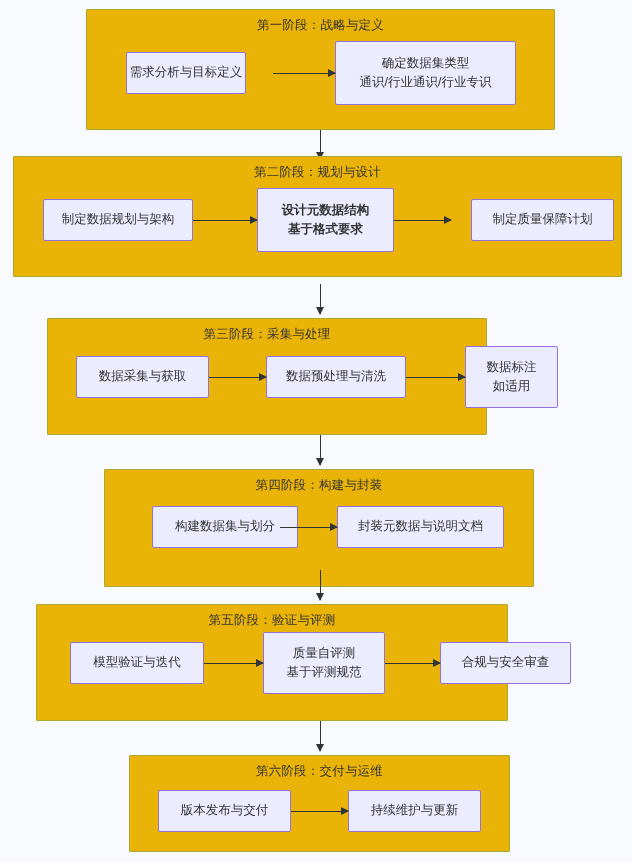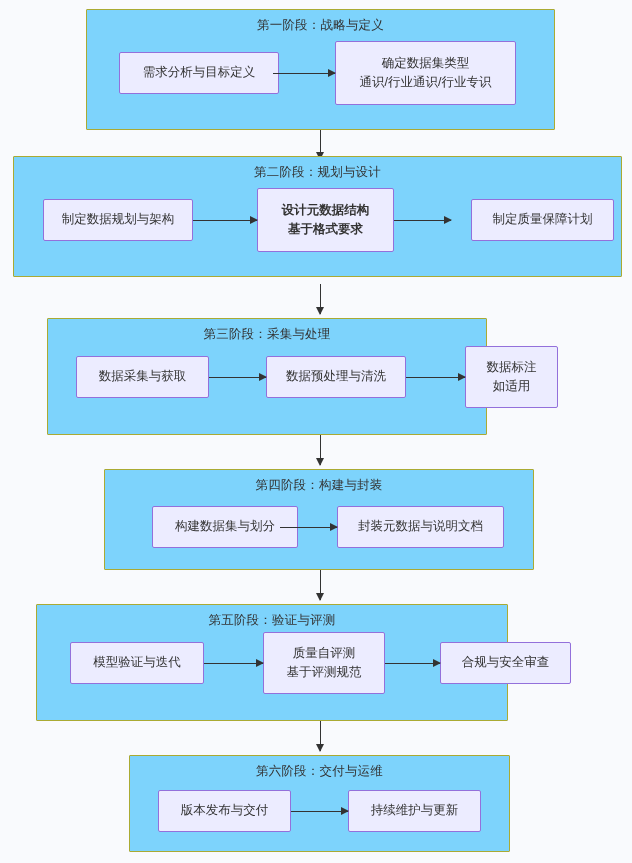--- a/index.html
+++ b/index.html
@@ -17,21 +17,21 @@
   #canvas {
     position: absolute;
     left: 0; top: 0;
     width: 632px;
     height: 863px;
   }
   
   .stage {
     position: absolute;
     box-sizing: border-box;
-    background: #7dd3fc;
+    background: #eab308;
     border: 1px solid #aaaa33;
     border-radius: 1px;
   }
   .stage-title {
     position: absolute;
     left: 0;
     right: 0;
     top: 7px;
     text-align: center;
     font-size: 12.5px;
@@ -94,21 +94,21 @@
   }
 </style>
 </head>
 <body>
 
 <div id="canvas">
 
   <div class="stage" style="left:86px; top:9px; width:469px; height:121px;">
     <div class="stage-title">第一阶段：战略与定义</div>
 
-    <div class="node" style="left:32px; top:42px; width:160px; height:42px;">
+    <div class="node" style="left:39px; top:42px; width:120px; height:42px;">
       <span>需求分析与目标定义</span>
     </div>
 
     <div class="node" style="left:248px; top:31px; width:181px; height:64px;">
       <span>确定数据集类型</span>
       <span class="line2">通识/行业通识/行业专识</span>
     </div>
 
     <div class="arrow-h" style="left:186px; top:63px; width:62px;"></div>
   </div>
@@ -152,21 +152,21 @@
       <span>数据标注</span>
       <span class="line2">如适用</span>
     </div>
 
     <div class="arrow-h" style="left:161px; top:58px; width:57px;"></div>
     <div class="arrow-h" style="left:358px; top:58px; width:59px;"></div>
   </div>
 
   <div class="arrow-v" style="left:320px; top:435px; height:30px;"></div>
 
-  <div class="stage" style="left:104px; top:469px; width:430px; height:101px;">
+  <div class="stage" style="left:104px; top:469px; width:430px; height:118px;">
     <div class="stage-title">第四阶段：构建与封装</div>
 
     <div class="node" style="left:47px; top:36px; width:146px; height:42px;font-family:Liberation Serif, serif;">
       <span>构建数据集与划分</span>
     </div>
 
     <div class="node" style="left:232px; top:36px; width:167px; height:42px;">
       <span>封装元数据与说明文档</span>
     </div>
 

